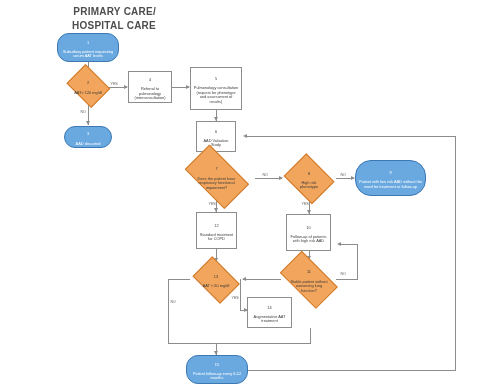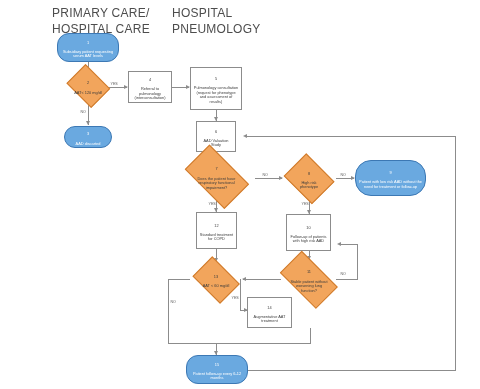--- a/index.html
+++ b/index.html
@@ -13,23 +13,23 @@
   }
   #canvas {
     position: relative;
     width: 480px;
     height: 389px;
     background: #ffffff;
     overflow: hidden;
   }
   .swimlane-title {
     position: absolute;
-    text-align: left;
-    font-size: 12px;
-    font-weight: normal;
+    text-align: right;
+    font-size: 10px;
+    font-weight: bold;
     color: #4d4d4d;
     letter-spacing: 0.25px;
     line-height: 1.35;
     text-transform: uppercase;
     white-space: pre-line;
   }
 
   
   .node {
     position: absolute;
@@ -130,22 +130,20 @@
   }
 </style>
 </head>
 <body>
 
 <div id="canvas">
 
   <div class="swimlane-title" style="left:52px; top:5px; width:104px;">PRIMARY CARE/
 HOSPITAL CARE</div>
 
-  <div class="swimlane-title" style="left:172px; top:5px; width:104px;">HOSPITAL
-PNEUMOLOGY</div>
 
   <div class="edge v" style="left:88px; top:62px; height:12px;"></div>
   <div class="arrow down" style="left:85.5px; top:70px;"></div>
 
   <div class="edge v" style="left:88px; top:104px; height:21px;"></div>
   <div class="arrow down" style="left:85.5px; top:121px;"></div>
   <div class="edge-label" style="left:80px; top:110px;">NO</div>
 
   <div class="edge h" style="left:107px; top:87px; width:20px;"></div>
   <div class="arrow right" style="left:124px; top:84.5px;"></div>

